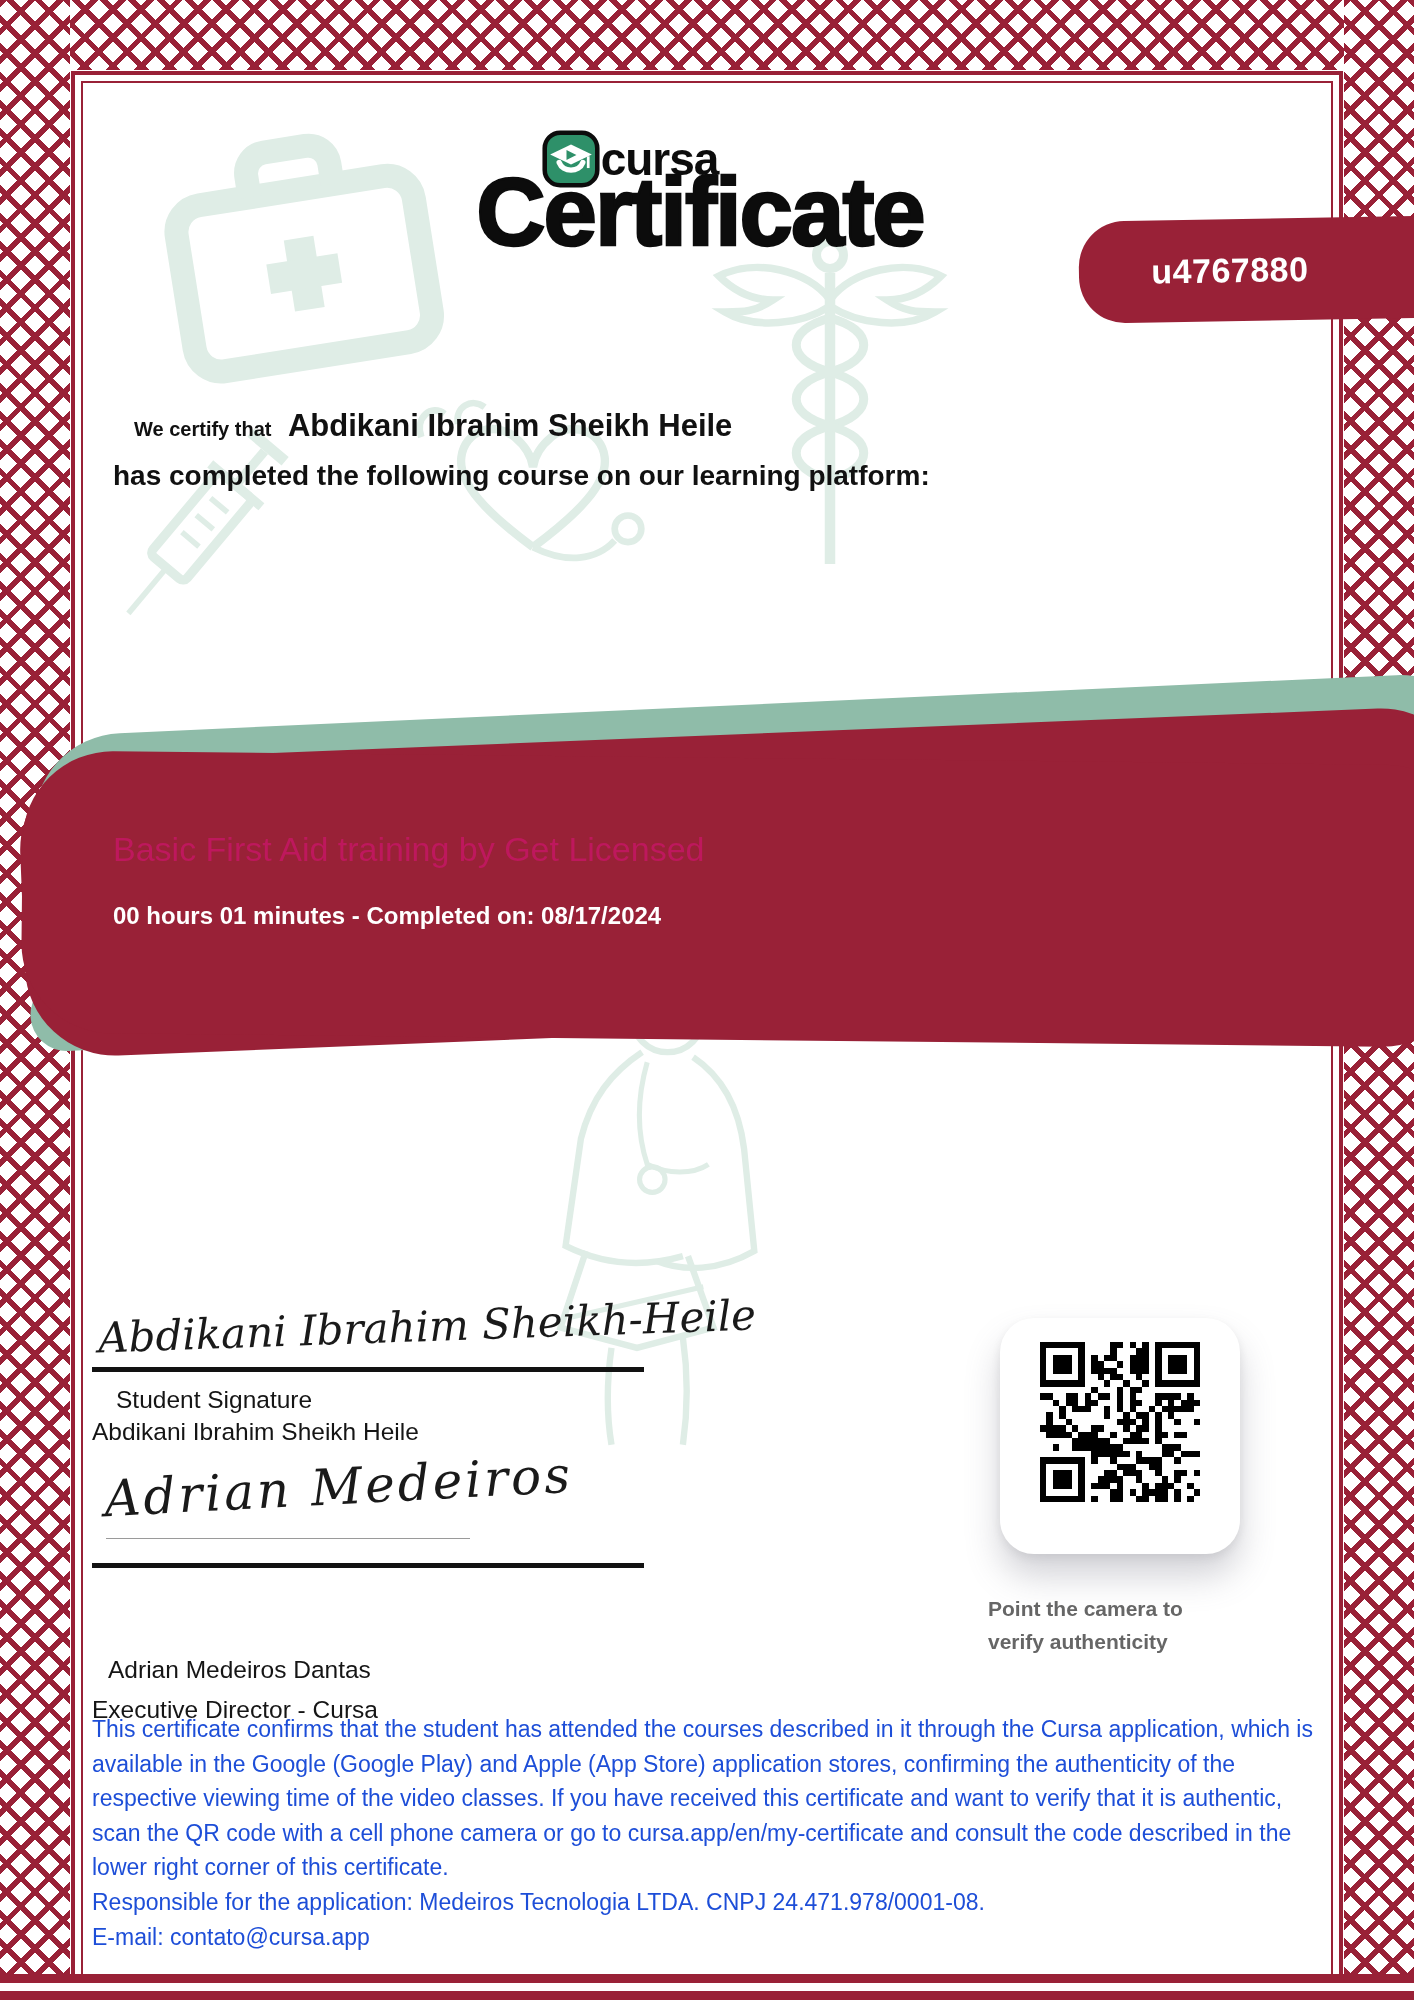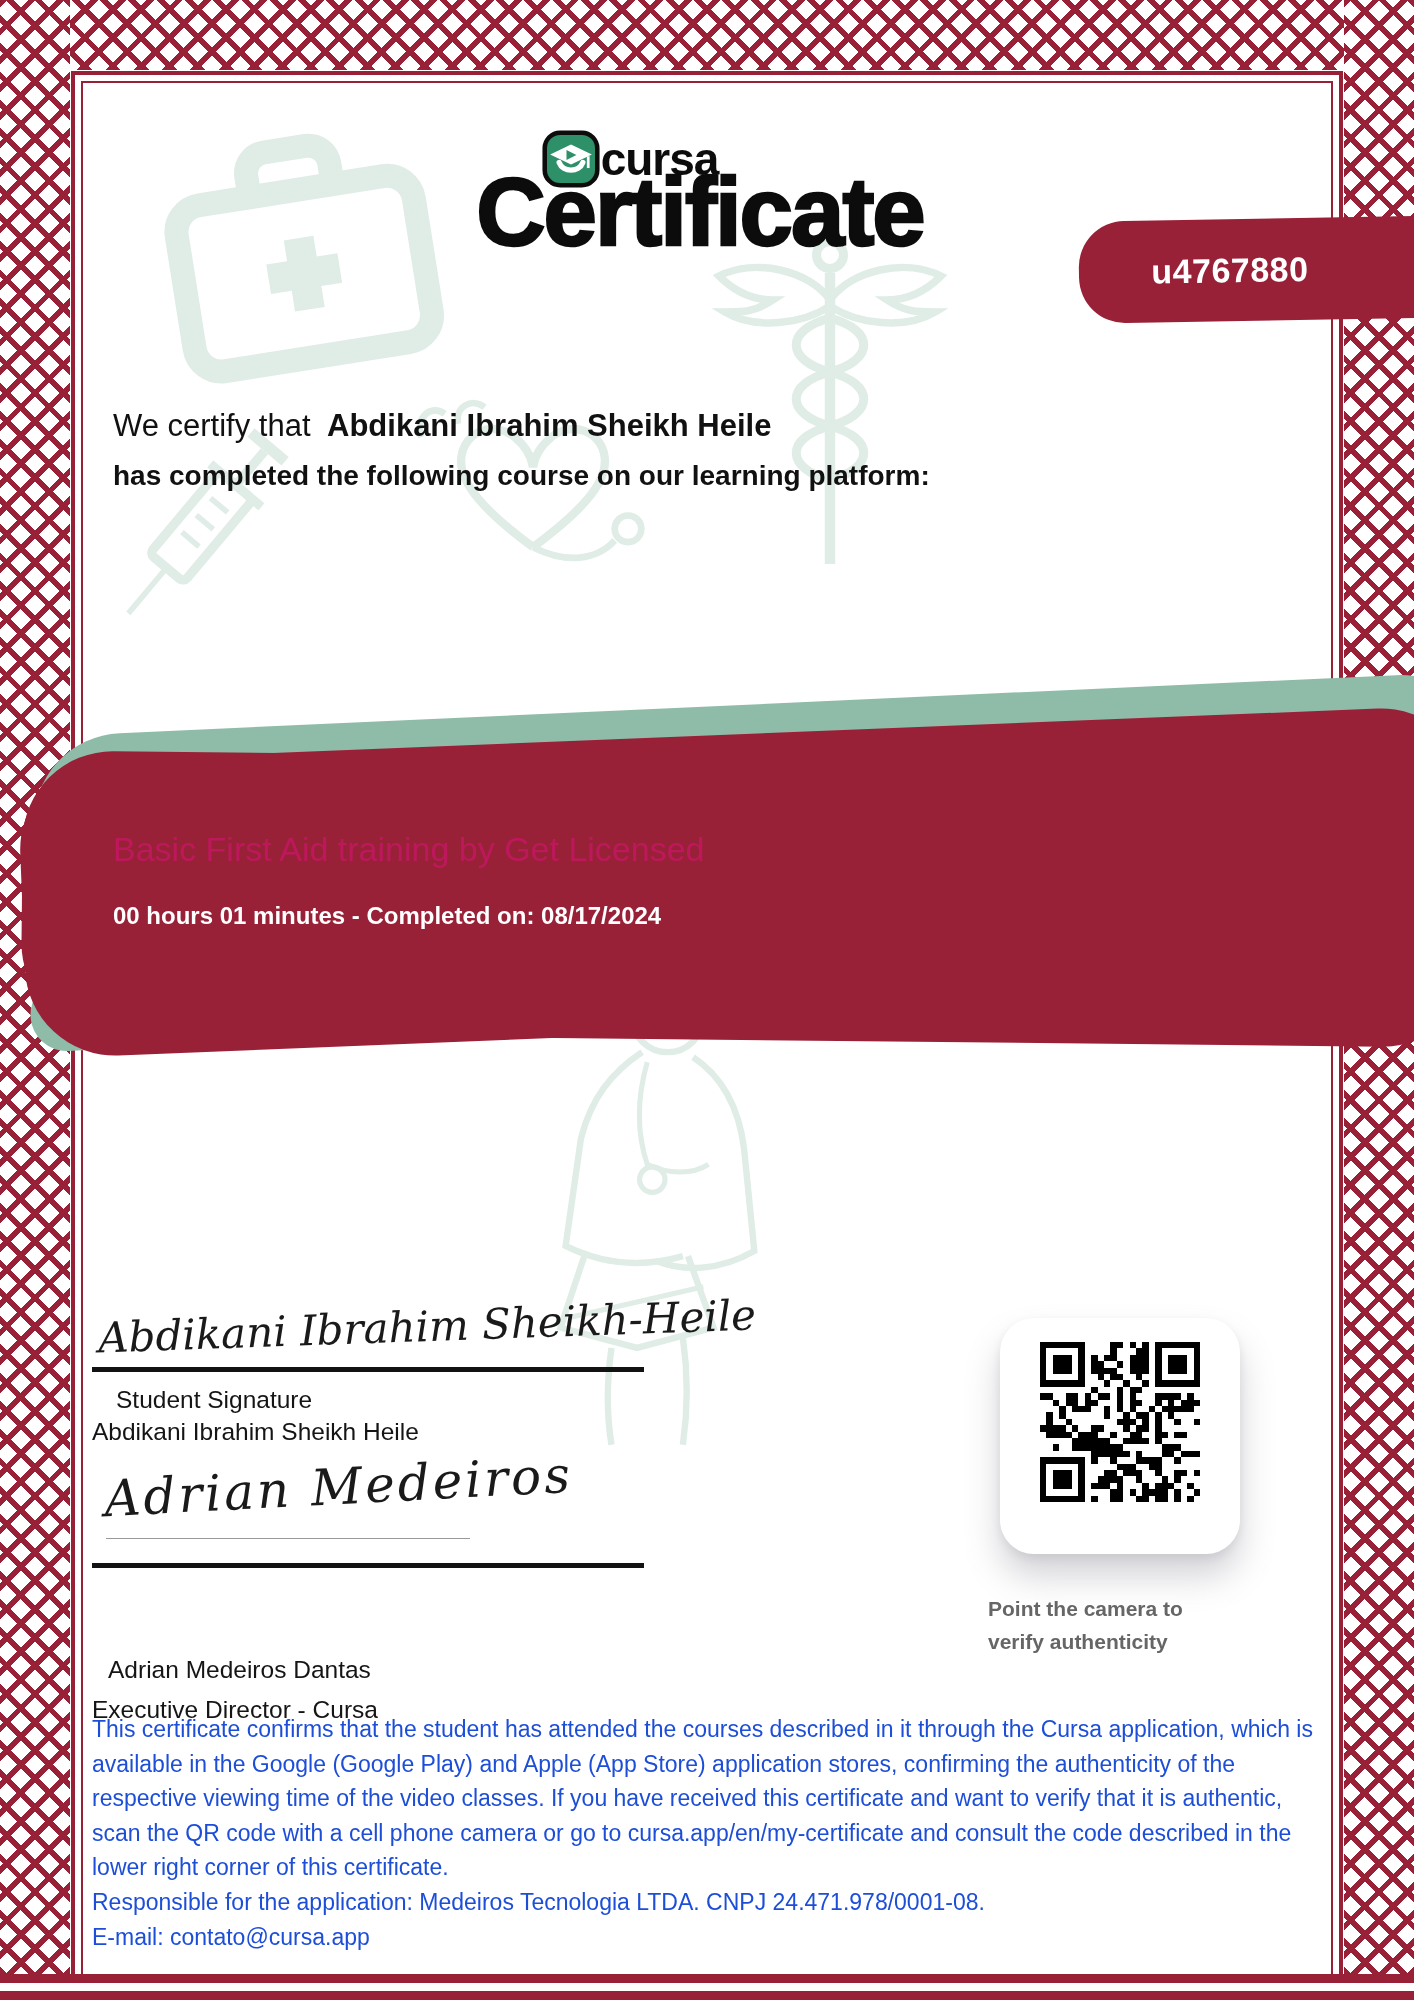--- a/index.html
+++ b/index.html
@@ -50,21 +50,21 @@
     font-size:96px;line-height:108px;font-weight:bold;color:#0c0c0c;
     letter-spacing:-2px;-webkit-text-stroke:2.5px #0c0c0c;z-index:3;}
   .code-badge{position:absolute;left:1078px;right:0;top:216px;height:102px;
     background:var(--red);border-radius:46px 0 0 46px;z-index:7;
     display:flex;align-items:center;justify-content:center;padding-right:34px;
     transform:rotate(-1deg);transform-origin:right top;}
   .code-badge span{color:#fff;font-size:34px;font-weight:600;letter-spacing:.5px;}
 
   
   .certify-1{position:absolute;left:113px;top:408px;z-index:3;white-space:nowrap;}
-  .certify-1 .pre{font-size:31px;font-weight:normal;}
+  .certify-1 .pre{font-size:20px;font-weight:bold;margin-left:21px;}
   .certify-1 .name{font-size:31px;font-weight:bold;margin-left:12px;}
   .certify-2{position:absolute;left:113px;top:460px;font-size:28px;font-weight:bold;z-index:3;}
 
   
   .shape{position:absolute;border-radius:90px;}
   .teal-main{left:36px;right:-80px;top:704px;height:306px;background:var(--teal);
     transform:rotate(-2.6deg);z-index:4;}
   .teal-tail{left:30px;top:962px;width:680px;height:72px;border-radius:60px;
     background:var(--teal);transform:rotate(-3.2deg);z-index:4;}
   .red-a{left:22px;right:-60px;top:734px;height:296px;background:var(--red);

